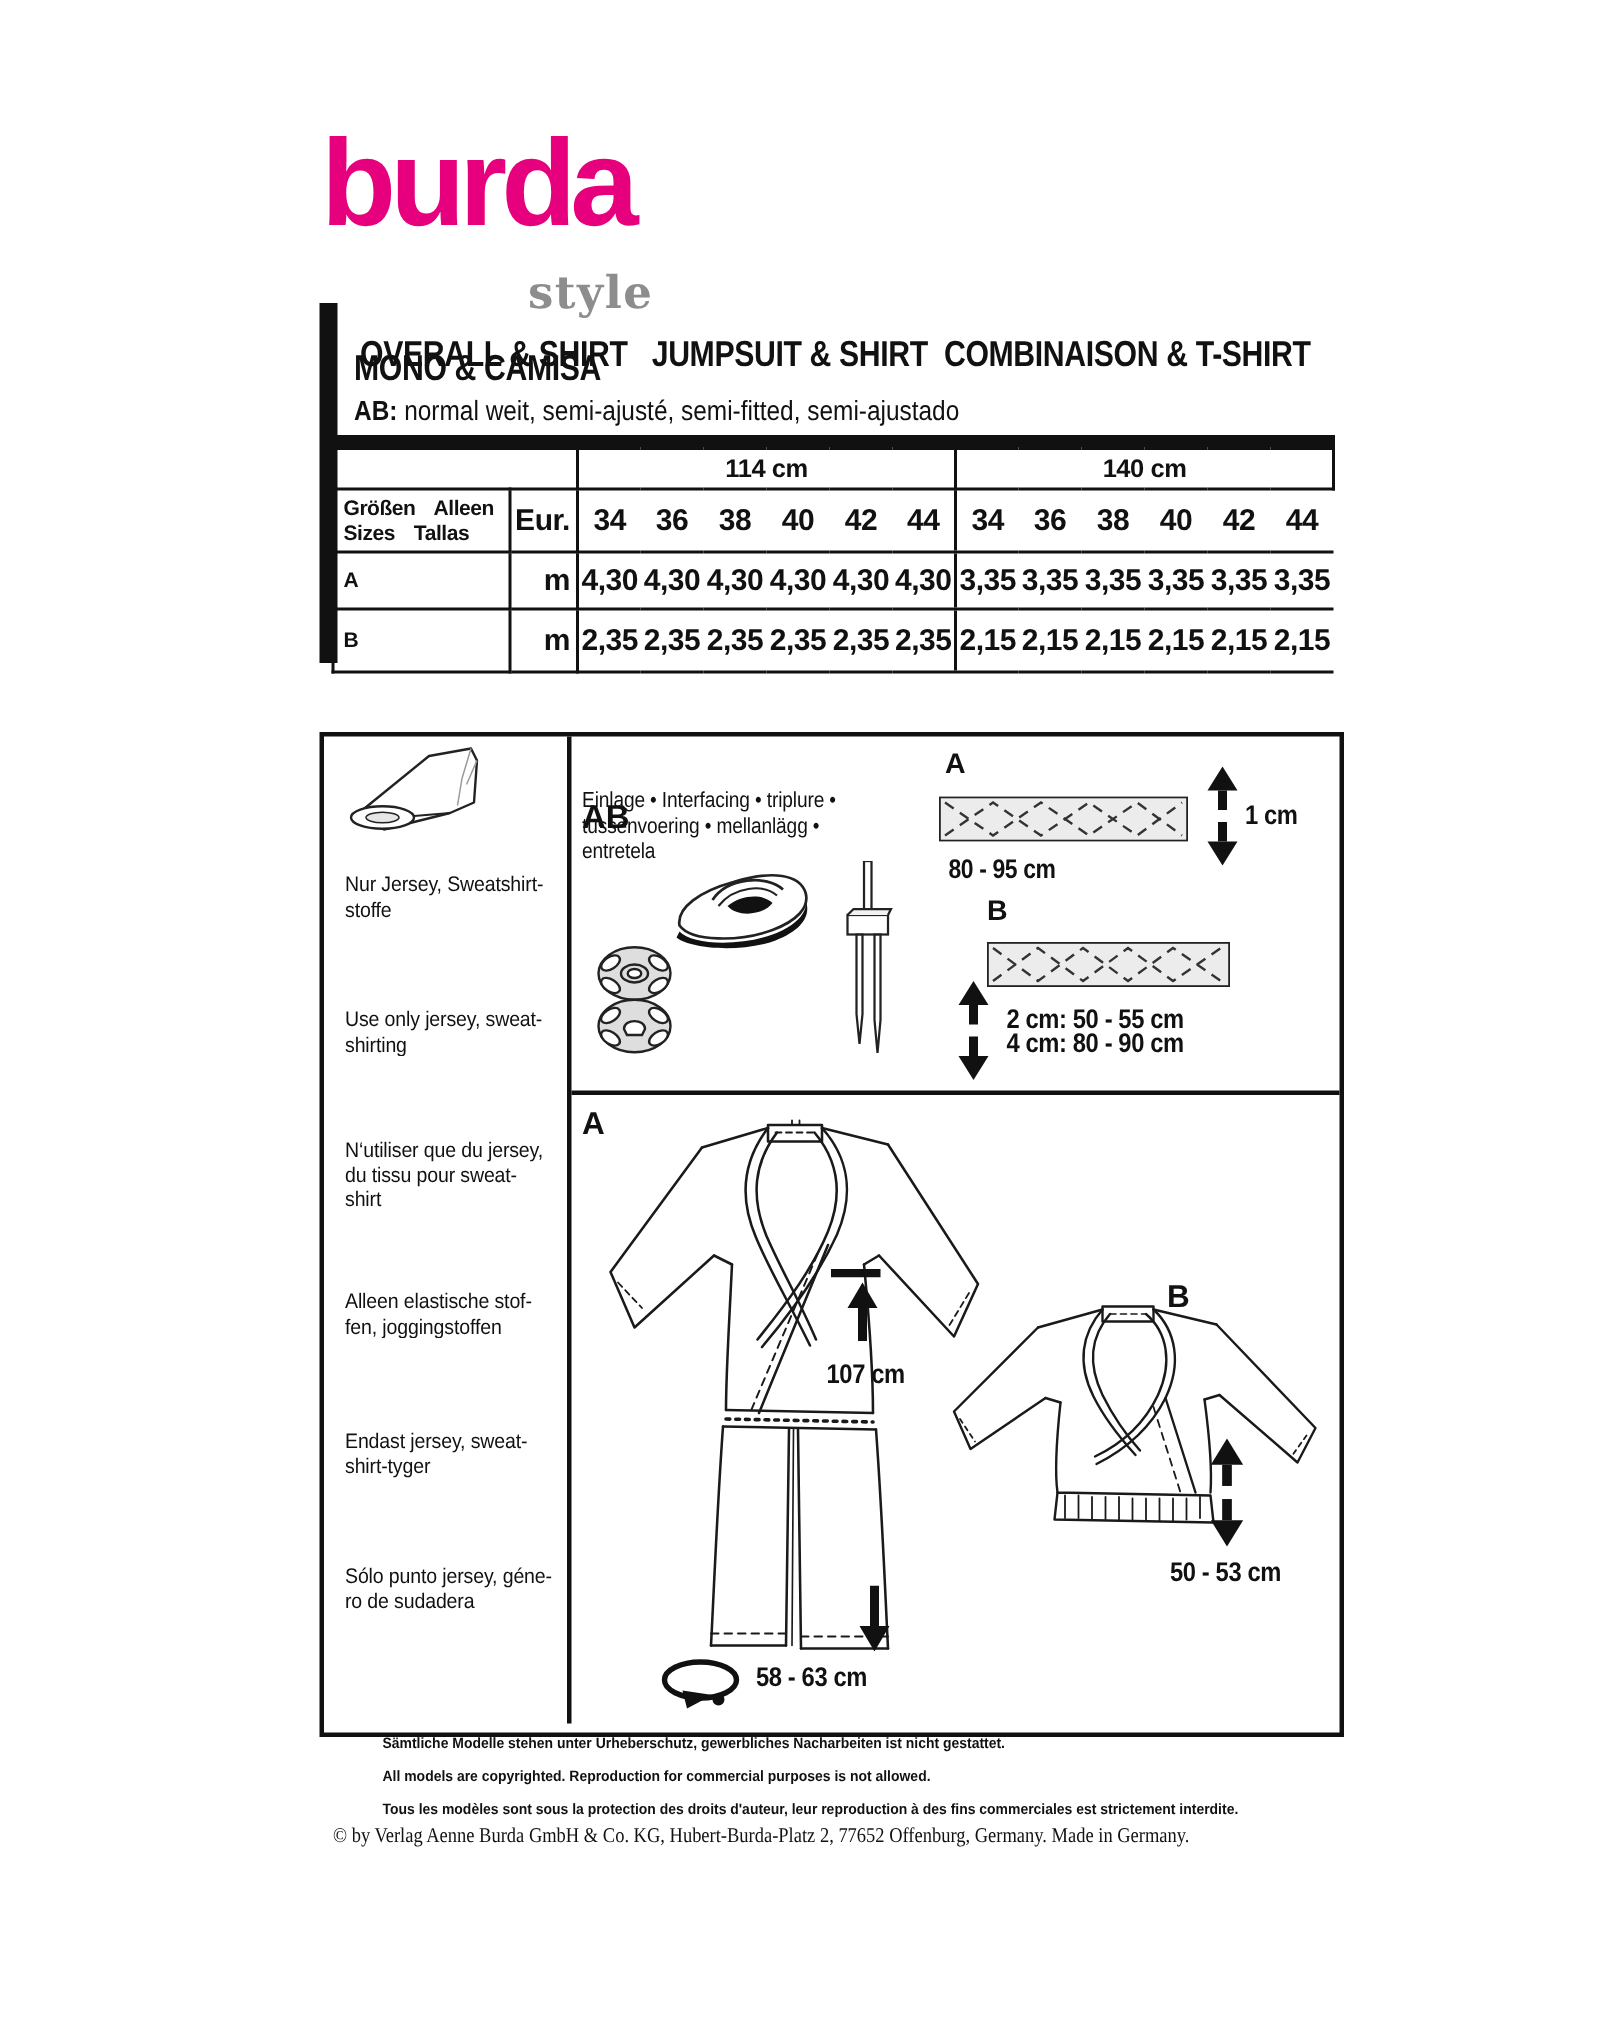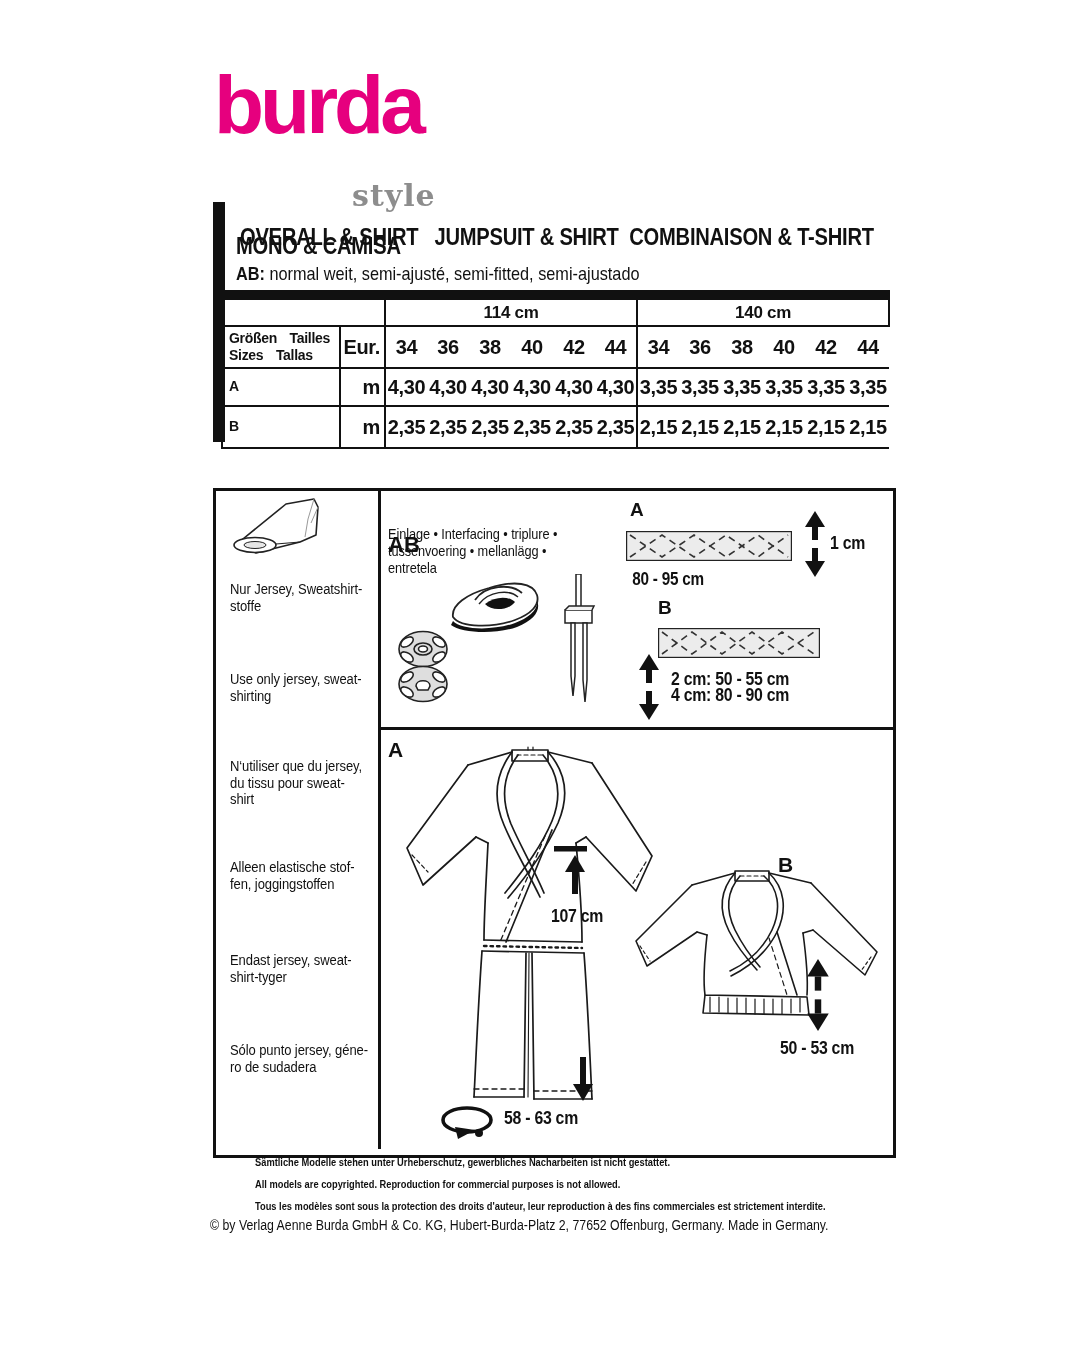--- a/index.html
+++ b/index.html
@@ -55,21 +55,21 @@
   
   .f-small{font-size:10px;font-weight:bold;letter-spacing:0;line-height:1;padding-left:41px;}
   .f-big{font-size:14px;line-height:1;}
   svg{display:block;}
 </style>
 </head>
 <body>
 
 <div class="page">
 
-  <div class="abs" style="left:214px;top:64px;">
+  <div class="abs" style="left:214px;top:82px;">
     <div class="logo-burda">burda</div>
   </div>
   <div class="abs logo-style" style="left:352px;top:181px;">style</div>
 
   <div class="abs title-bar" style="left:213px;top:202px;width:12px;height:240px;"></div>
   <div class="abs t1 pre" style="left:240px;top:203px;margin-top:20px;"><span class="sxL pre">OVERALL &amp; SHIRT   JUMPSUIT &amp; SHIRT  COMBINAISON &amp; T-SHIRT</span></div>
   <div class="abs t1 pre" style="left:236px;top:232px;"><span class="sxL pre">MONO &amp; CAMISA</span></div>
   <div class="abs sub nowrap" style="left:236px;top:263px;">
     <span class="sxM nowrap"><span class="b">AB:</span><span> normal weit, semi-ajusté, semi-fitted, semi-ajustado</span></span>
   </div>
@@ -93,21 +93,21 @@
         <col style="width:42px">
     </colgroup>
     <tbody>
         <tr class="r1">
       <td colspan="2"></td>
       <td colspan="6" class="hdr">114 cm</td>
       <td colspan="6" class="hdr">140 cm</td>
     </tr>
     <tr class="r2">
       <td class="lab">
-        <div>Größen  Tailles</div>
+        <div>Größen  Alleen</div>
         <div>Sizes  Tallas</div>
       </td>
       <td class="ri">Eur.</td>
       <td class="nob gl">34</td>
       <td class="nob">36</td>
       <td class="nob">38</td>
       <td class="nob">40</td>
       <td class="nob">42</td>
       <td class="nob">44</td>
       <td class="nob gl">34</td>
@@ -366,15 +366,15 @@
         <rect x="10" y="37" width="6" height="13"></rect>
           <polygon points="13,66 3,50 23,50"></polygon>
       </svg>
     </div>
     <div class="abs meas" style="left:564px;top:547px;"><span class="sxM">50 - 53 cm</span></div>
   </div>
 
   <div class="abs f-small nowrap" style="left:214px;top:1158px;"><span class="sxS nowrap">Sämtliche Modelle stehen unter Urheberschutz, gewerbliches Nacharbeiten ist nicht gestattet.</span></div>
   <div class="abs f-small nowrap" style="left:214px;top:1180px;"><span class="sxS nowrap">All models are copyrighted. Reproduction for commercial purposes is not allowed.</span></div>
   <div class="abs f-small nowrap" style="left:214px;top:1202px;"><span class="sxS nowrap">Tous les modèles sont sous la protection des droits d'auteur, leur reproduction à des fins commerciales est strictement interdite.</span></div>
-  <div class="abs f-big nowrap" style="left:210px;top:1218px;"><span class="sxM nowrap">© by Verlag Aenne Burda GmbH &amp; Co. KG, Hubert-Burda-Platz 2, 77652 Offenburg, Germany. Made in Germany.</span></div>
+  <div class="abs f-big nowrap" style="left:222px;top:1218px;font-family:Liberation Serif, serif;"><span class="sxM nowrap">© by Verlag Aenne Burda GmbH &amp; Co. KG, Hubert-Burda-Platz 2, 77652 Offenburg, Germany. Made in Germany.</span></div>
 
 </div>
 
 </body></html>

